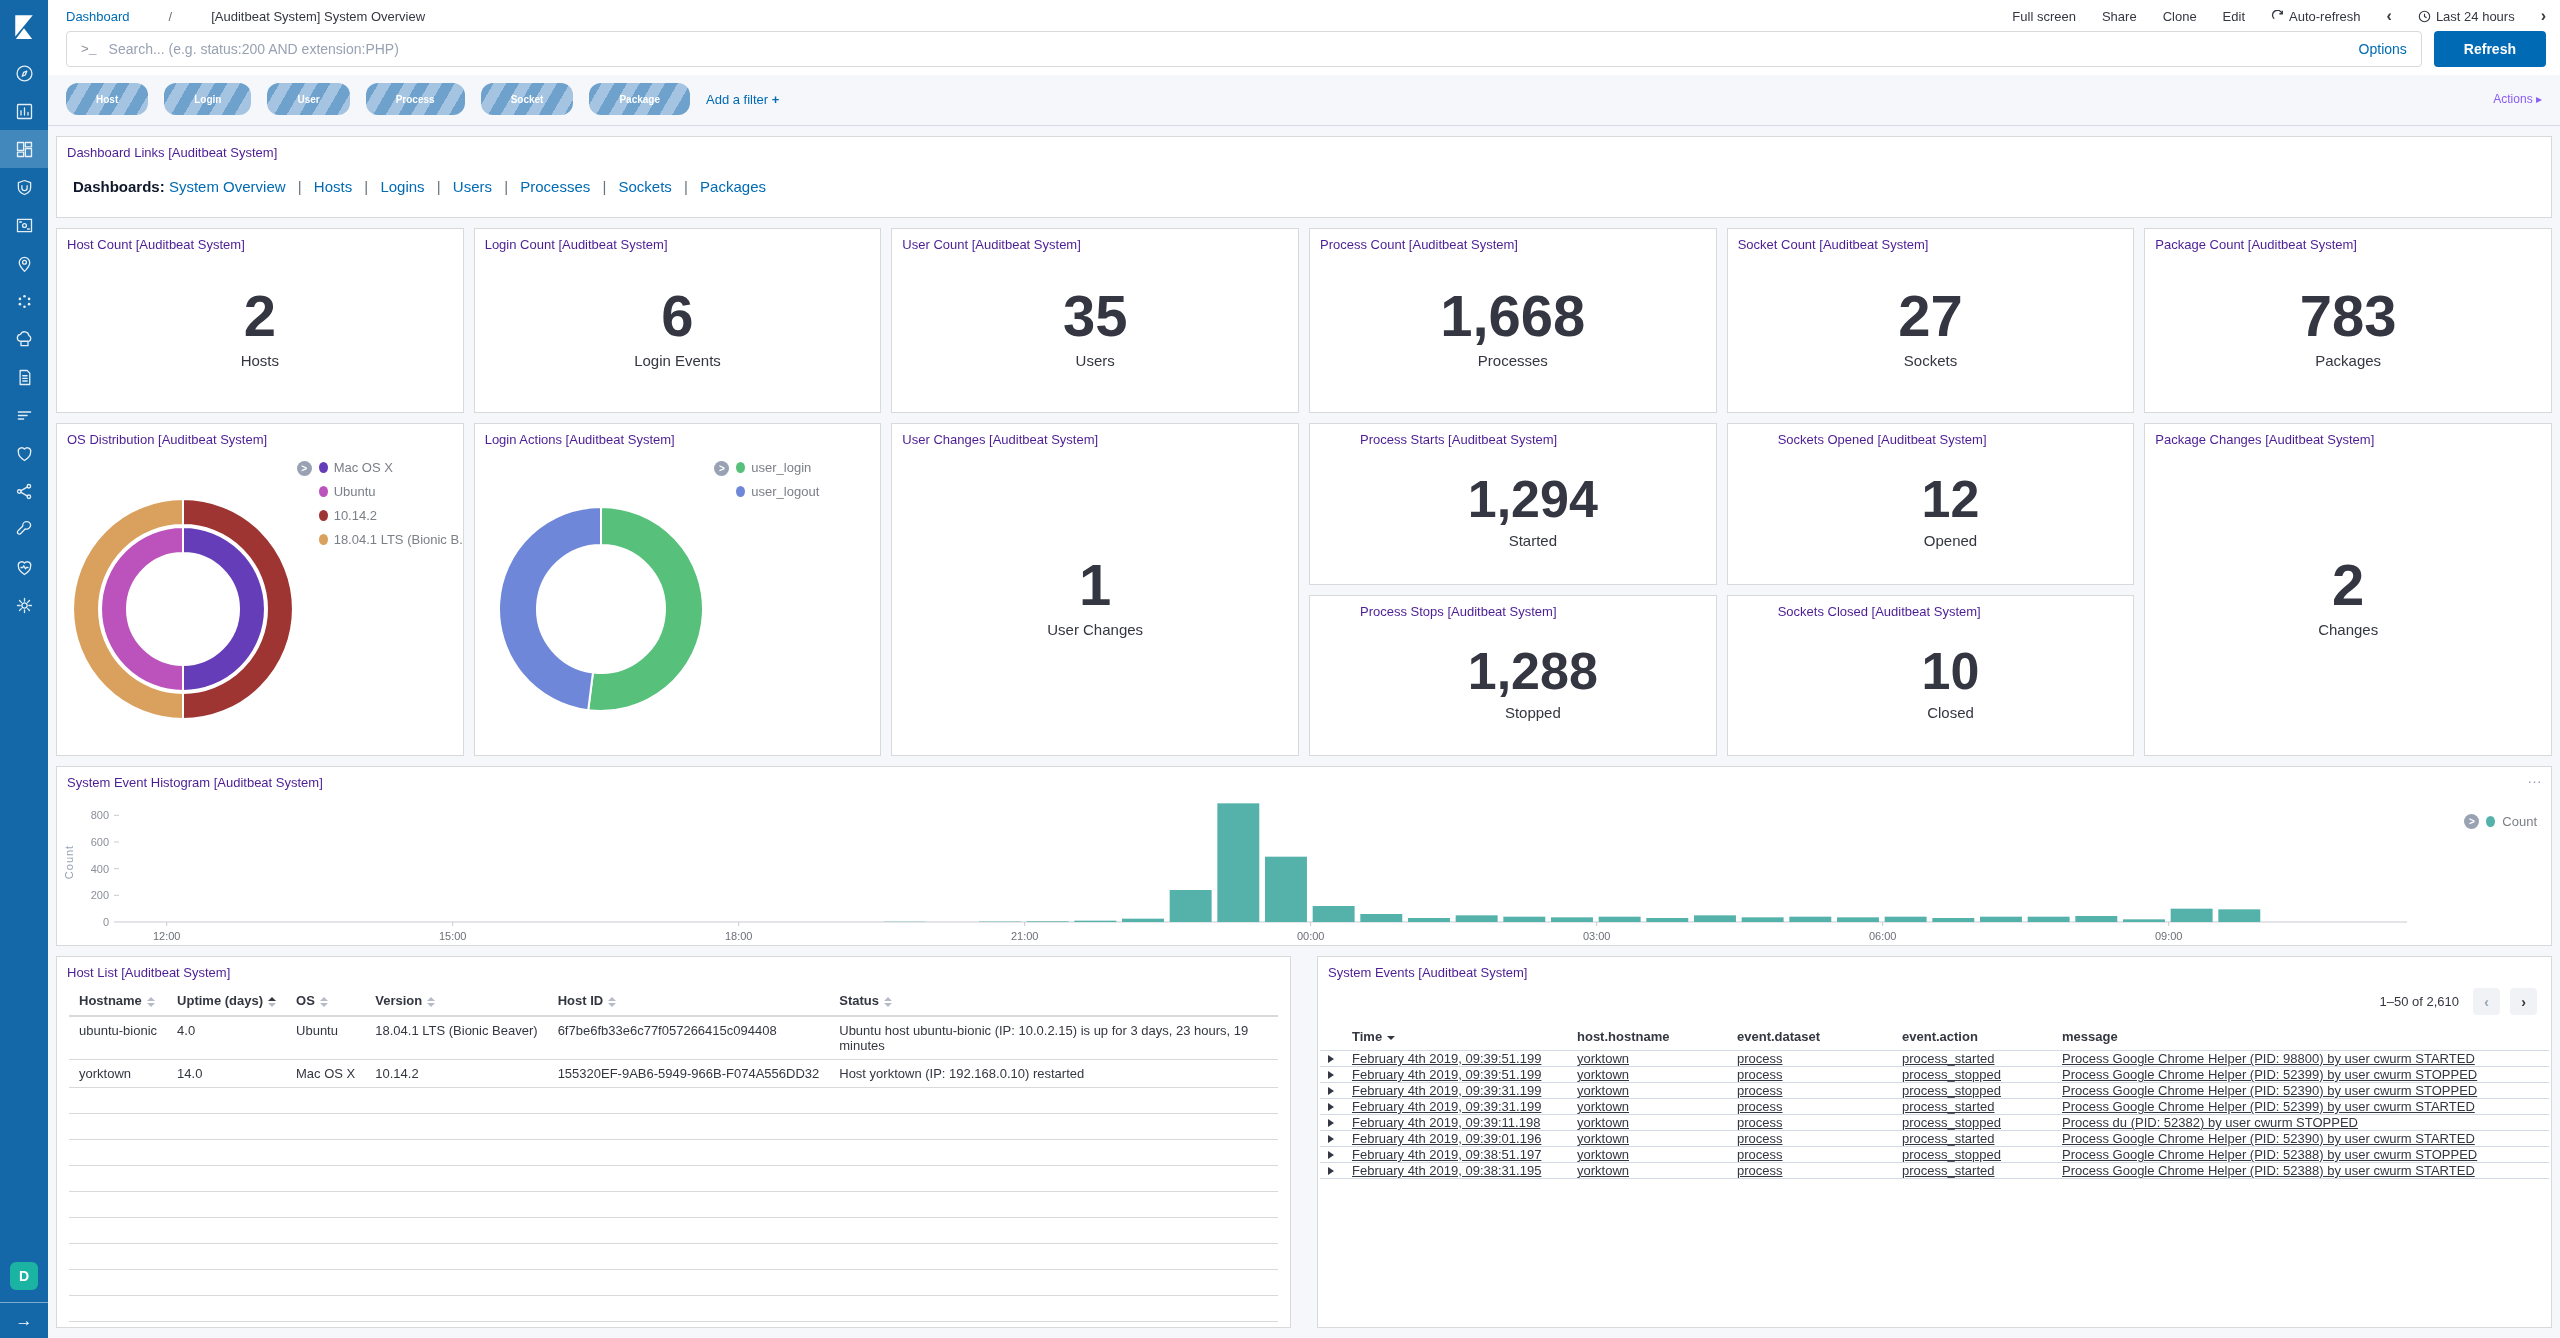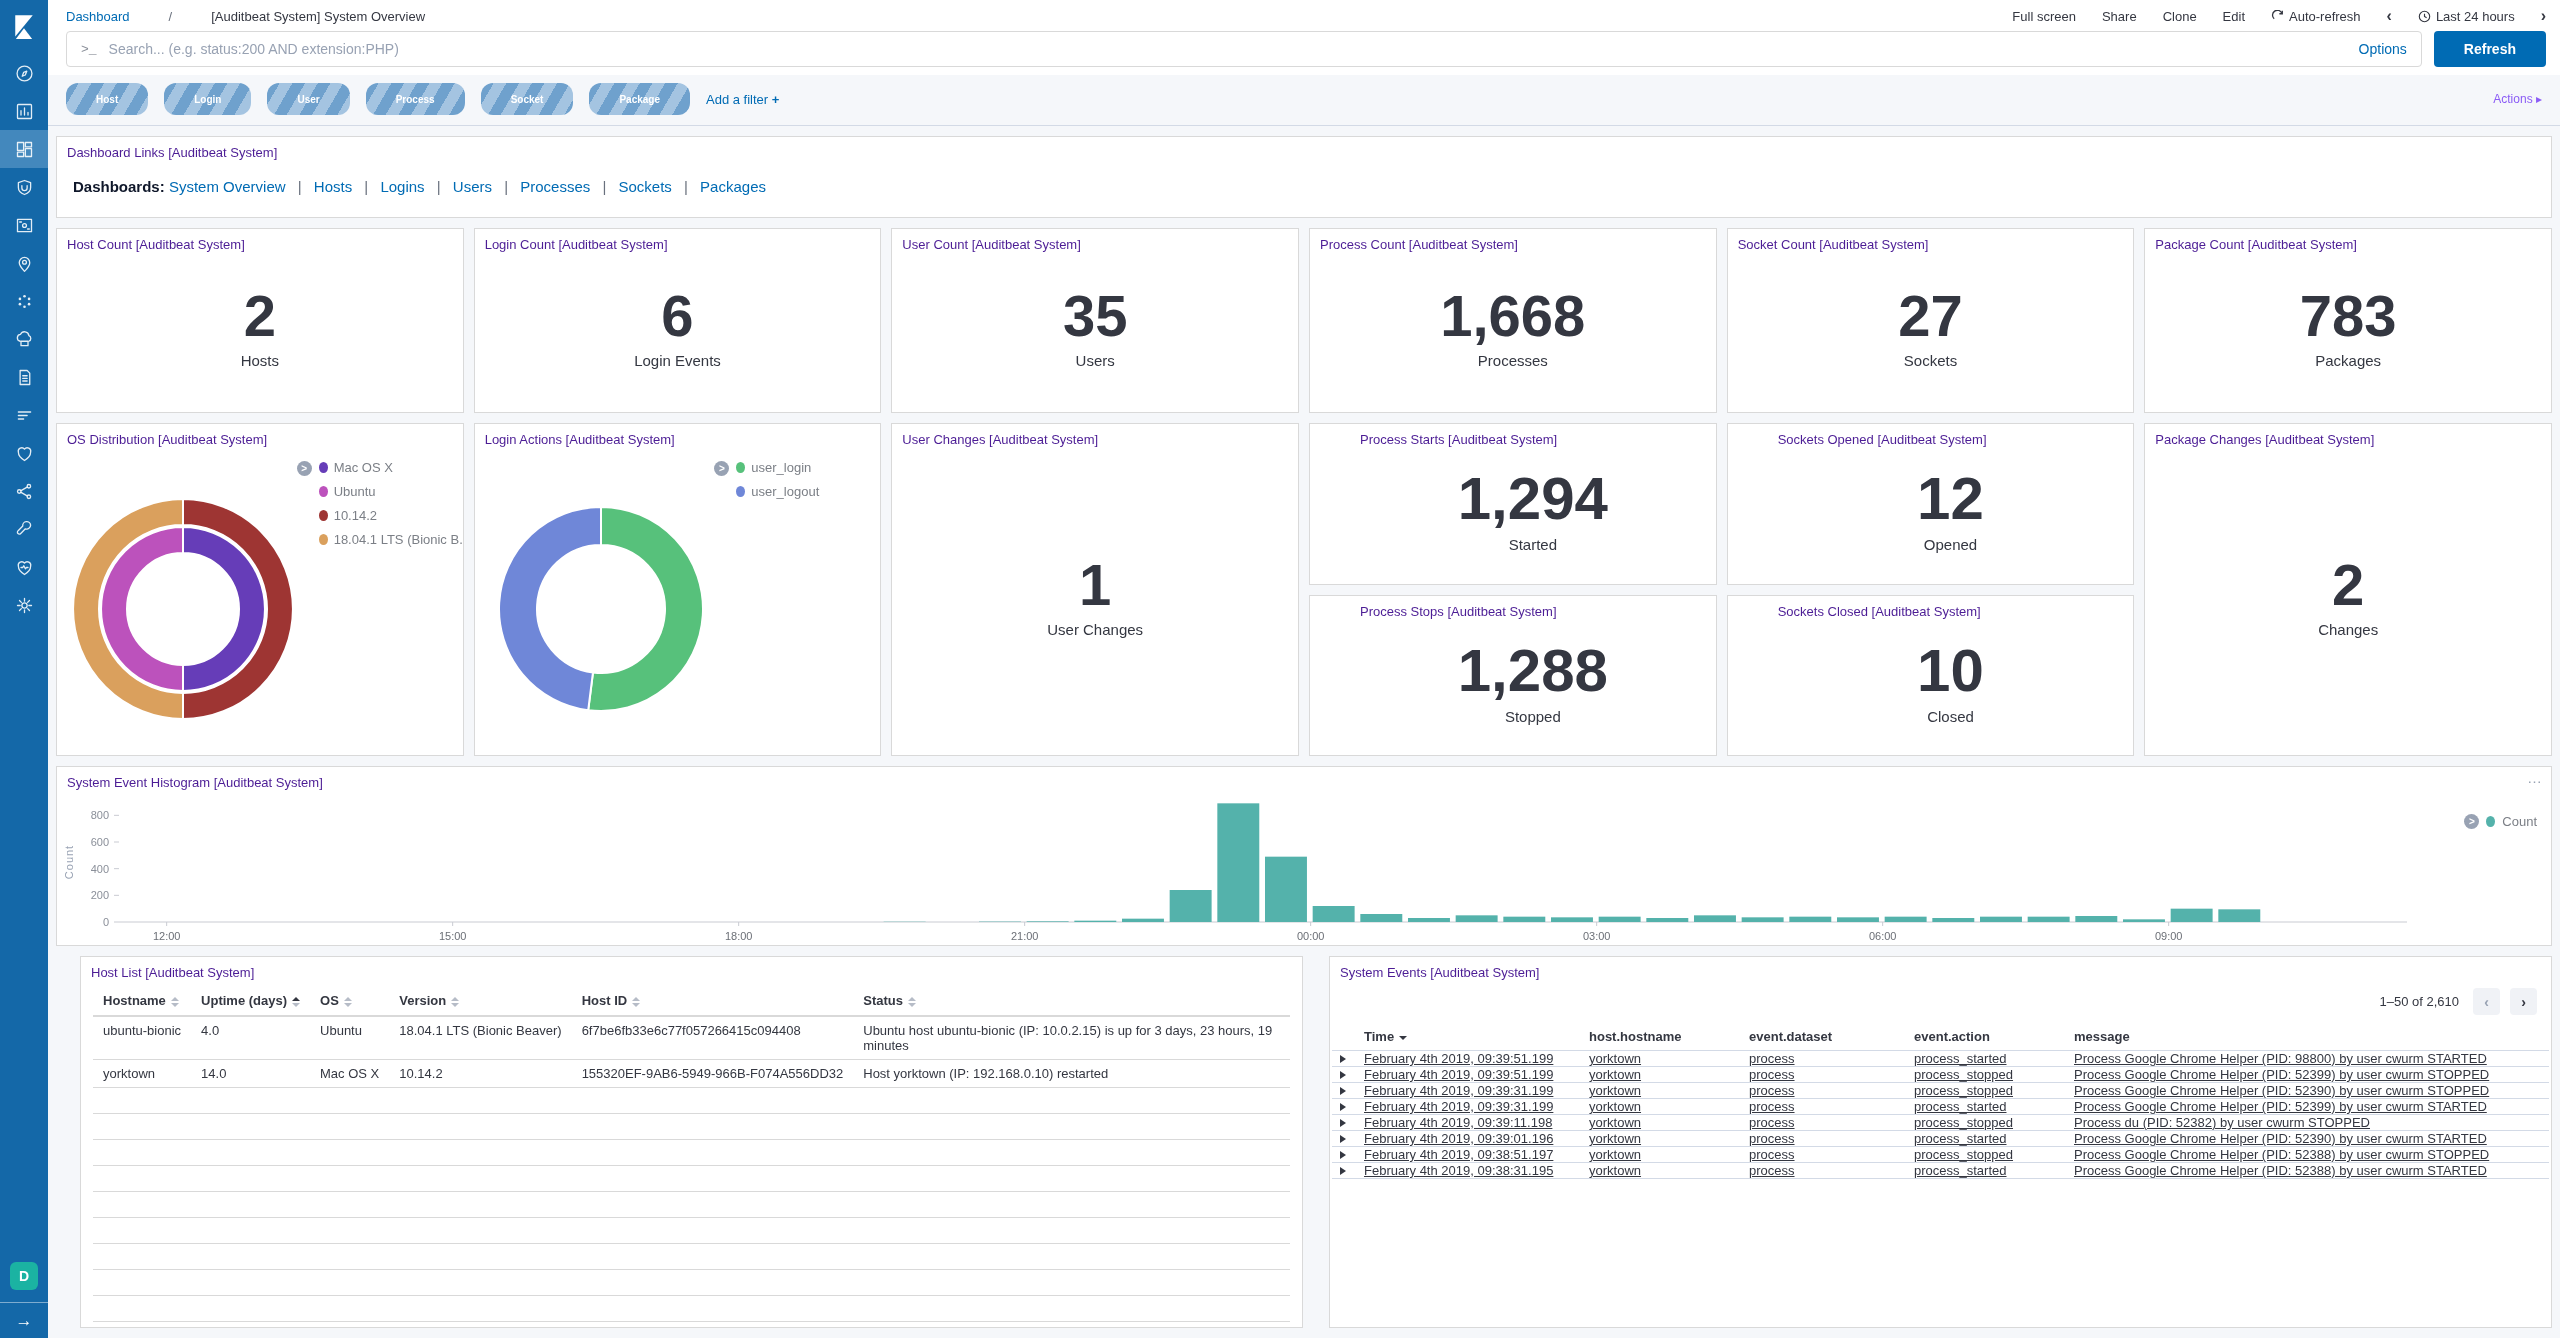--- a/index.html
+++ b/index.html
@@ -52,35 +52,35 @@
   .links-line a { color:#006bb4; text-decoration:none; cursor:pointer; }
   .links-line .sep { color:#69707d; margin:0 8px; }
 
   .metrics-row { display:grid; grid-template-columns:repeat(6,1fr); gap:10px; height:196px; }
   .viz-row { display:grid; grid-template-columns:repeat(6,1fr); gap:10px; height:342px; }
   .stack { display:flex; flex-direction:column; gap:10px; min-width:0; }
   .stack .panel { flex:1;padding-left:40px; }
   .metric-panel { display:flex; flex-direction:column; }
   .metric-body { flex:1; display:flex; flex-direction:column; align-items:center; justify-content:center; margin-top:-12px; }
   .metric-value { font-weight:bold; color:#343741; line-height:1; font-size:58px; }
-  .stack .metric-value { font-size:60px; }
+  .stack .metric-value { font-size:52px; }
   .metric-label { font-size:15px; color:#343741; margin-top:7px; }
 
   .legend { position:absolute; top:36px; right:8px; display:flex; align-items:flex-start; gap:7px; width:158px; }
   .legend-toggle { width:15px; height:15px; border-radius:50%; background:#98a2b3; color:#fff; font-size:10px; font-weight:bold; display:flex; align-items:center; justify-content:center; cursor:pointer; flex-shrink:0; margin-top:1px; }
   .legend ul { list-style:none; flex:1; }
   .legend li { display:flex; align-items:center; gap:6px; font-size:13px; color:#7b7f86; margin-bottom:9px; cursor:pointer; white-space:nowrap; overflow:hidden; }
   .ldot { width:9px; height:11px; border-radius:50%; flex-shrink:0; }
 
   .hist-panel { height:190px; }
   .panel-opt { position:absolute; top:2px; right:8px; color:#98a2b3; font-size:15px; letter-spacing:1px; cursor:pointer; }
   .hist-legend { position:absolute; top:46px; right:14px; display:flex; align-items:center; gap:7px; }
   .hist-legend .lbl { font-size:13px; color:#7b7f86; cursor:pointer; }
 
-  .tables-row { display:grid; grid-template-columns:1fr 1fr; gap:26px; height:372px;margin-left:24px; }
+  .tables-row { display:grid; grid-template-columns:1fr 1fr; gap:26px; height:372px; }
   table { border-collapse:collapse; width:100%; font-size:13px; }
   th { text-align:left; font-weight:bold; color:#343741; padding:7px 10px; white-space:nowrap; cursor:pointer; }
   td { padding:6px 10px; color:#343741; vertical-align:top; }
   .host-table { margin:2px 12px 0; width:calc(100% - 24px); }
   .host-table th { border-bottom:2px solid #d9d9d9; }
   .host-table td { border-bottom:1px solid #d9d9d9; white-space:nowrap; }
   .host-table tr.filler td { height:26px; padding:0; }
   .sorts { display:inline-flex; flex-direction:column; gap:2px; margin-left:5px; vertical-align:middle; }
   .s-up { width:0; height:0; border-left:4px solid transparent; border-right:4px solid transparent; border-bottom:4px solid #b6bcc7; }
   .s-dn { width:0; height:0; border-left:4px solid transparent; border-right:4px solid transparent; border-top:4px solid #b6bcc7; }

